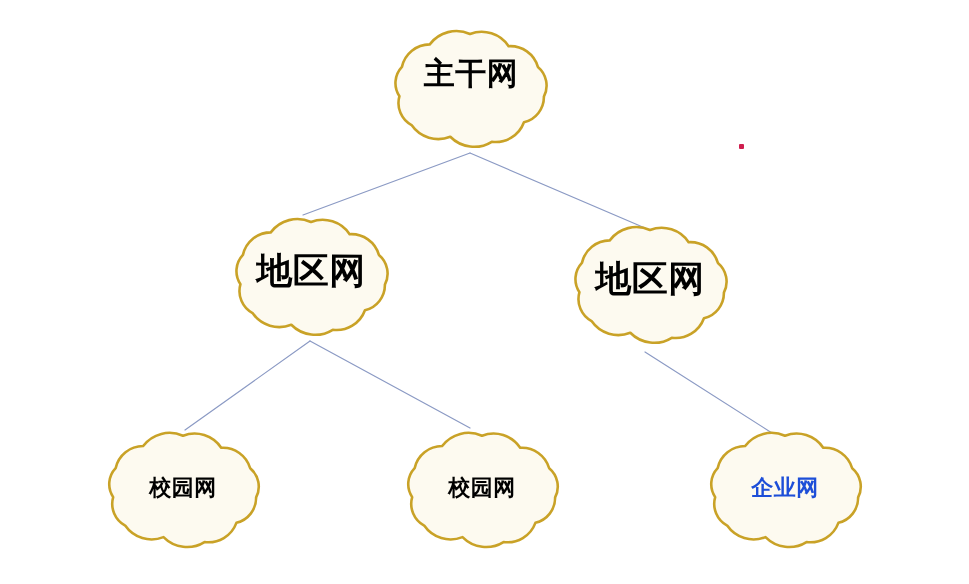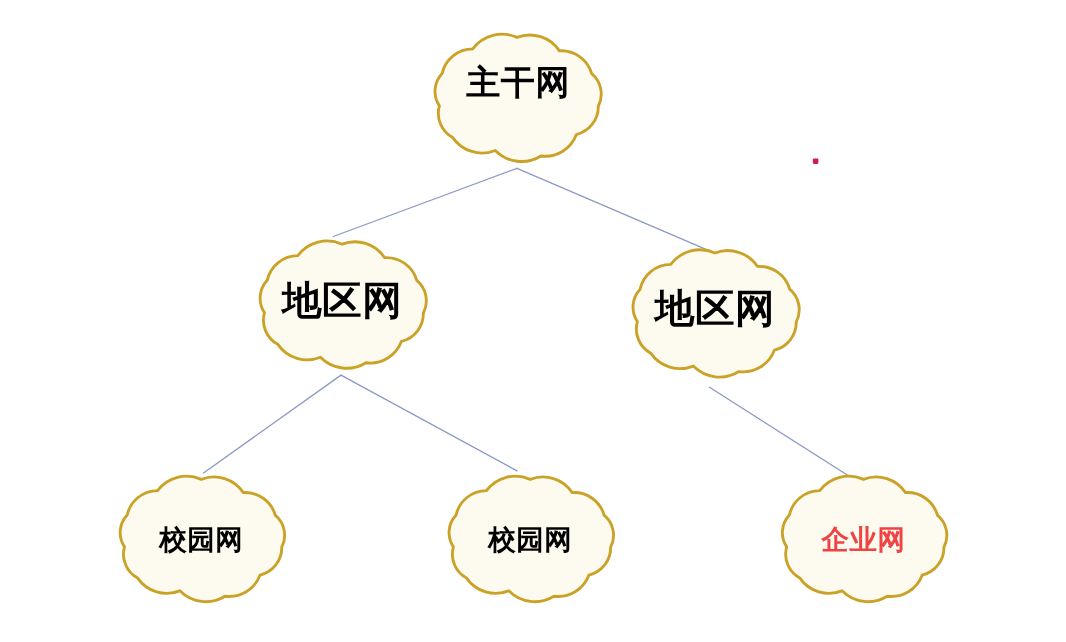--- a/index.html
+++ b/index.html
@@ -29,20 +29,21 @@
     z-index: 1;
     pointer-events: none;
   }
   #node-layer {
     position: absolute;
     left: 0;
     top: 0;
     width: 969px;
     height: 536px;
     z-index: 2;
+    font-family: Liberation Mono, monospace;
   }
   .cloud-node {
     position: absolute;
     display: block;
   }
   .cloud-svg {
     position: absolute;
     left: 0;
     top: 0;
     display: block;
@@ -59,21 +60,21 @@
     justify-content: center;
     color: #000000;
     font-weight: bold;
     letter-spacing: 0.5px;
     white-space: nowrap;
     user-select: none;
     line-height: 1;
   }
   .cloud-label.tier-1 { font-size: 31px; transform: translate(1px, -14px); }
   .cloud-label.tier-2 { font-size: 36px; transform: translate(0px, -3px); }
-  .cloud-label.tier-3 { font-size: 25px; transform: translate(0px, 0px); }
+  .cloud-label.tier-3 { font-size: 22px; transform: translate(0px, 0px); }
   .artifact-dot {
     position: absolute;
     width: 5px;
     height: 5px;
     border-radius: 1px;
     z-index: 3;
   }
 </style>
 </head>
 <body>
@@ -116,18 +117,18 @@
       <div class="cloud-node" style="left: 387px; top: 420px; width: 190px; height: 140px;">
         <svg class="cloud-svg" width="190" height="140" viewBox="0 0 190 140">
           <path d="M 95.00 15.77 A 32.06 32.06 0 0 1 133.22 27.81 A 28.35 28.35 0 0 1 162.18 48.24 A 23.86 23.86 0 0 1 168.13 77.46 A 25.71 25.71 0 0 1 148.41 102.83 A 29.77 29.77 0 0 1 116.54 122.04 A 33.07 33.07 0 0 1 75.50 117.11 A 32.03 32.03 0 0 1 37.17 105.55 A 24.68 24.68 0 0 1 25.17 77.12 A 23.24 23.24 0 0 1 27.65 48.18 A 28.26 28.26 0 0 1 55.16 26.02 A 32.91 32.91 0 0 1 95.00 15.77 Z" fill="#fdfaf0" stroke="#c9a227" stroke-width="2.6" stroke-linejoin="round"></path>
         </svg>
         <div class="cloud-label tier-3" style="color: rgb(0, 0, 0);">校园网</div>
       </div>
       <div class="cloud-node" style="left: 690px; top: 420px; width: 190px; height: 140px;">
         <svg class="cloud-svg" width="190" height="140" viewBox="0 0 190 140">
           <path d="M 95.00 15.77 A 32.06 32.06 0 0 1 133.22 27.81 A 28.35 28.35 0 0 1 162.18 48.24 A 23.86 23.86 0 0 1 168.13 77.46 A 25.71 25.71 0 0 1 148.41 102.83 A 29.77 29.77 0 0 1 116.54 122.04 A 33.07 33.07 0 0 1 75.50 117.11 A 32.03 32.03 0 0 1 37.17 105.55 A 24.68 24.68 0 0 1 25.17 77.12 A 23.24 23.24 0 0 1 27.65 48.18 A 28.26 28.26 0 0 1 55.16 26.02 A 32.91 32.91 0 0 1 95.00 15.77 Z" fill="#fdfaf0" stroke="#c9a227" stroke-width="2.6" stroke-linejoin="round"></path>
         </svg>
-        <div class="cloud-label tier-3" style="color: #ef4444;">企业网</div>
+        <div class="cloud-label tier-3" style="color: #1d4ed8;">企业网</div>
       </div>
     </div>
 
 <div class="artifact-dot" style="left: 739px; top: 144px; background: rgb(207, 30, 78);"></div>
   </div>
 
 </body></html>

